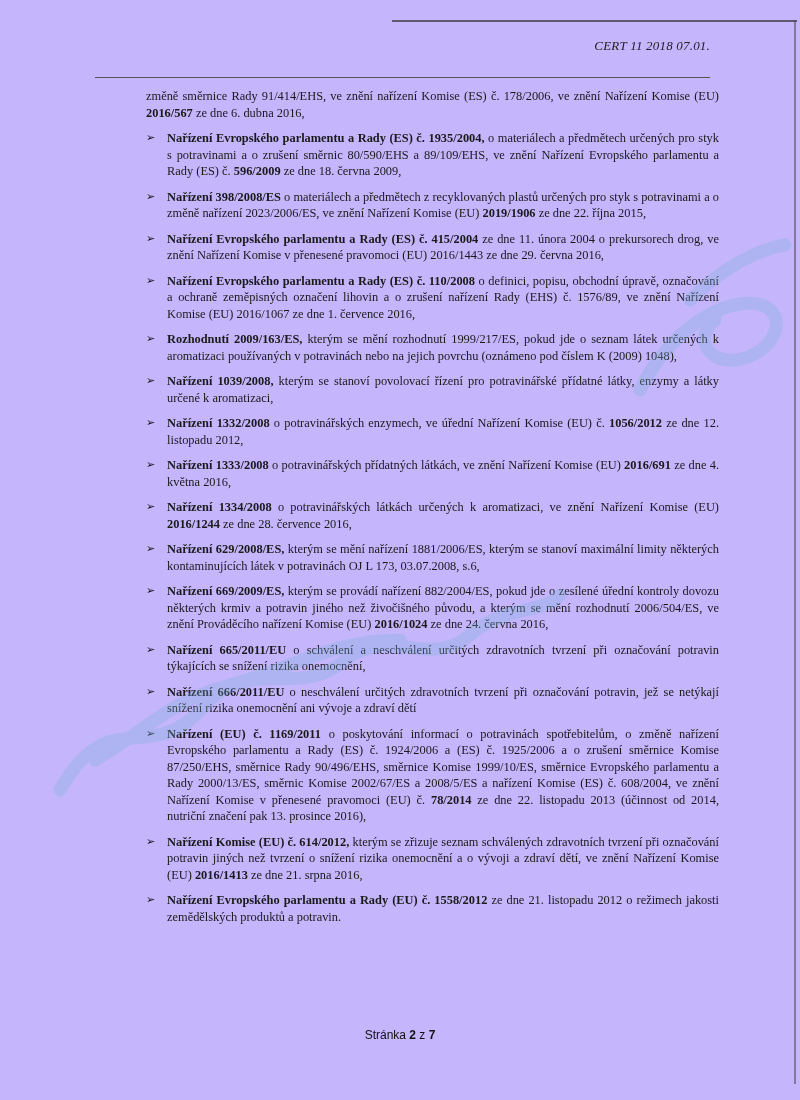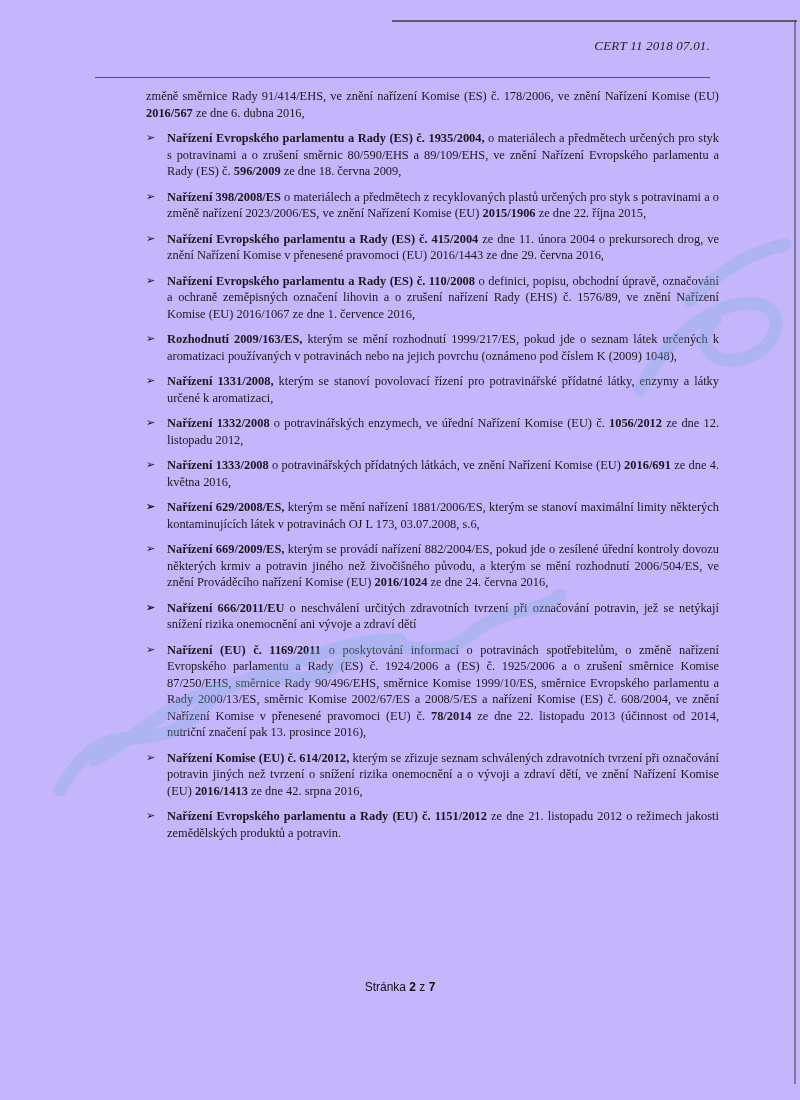--- a/index.html
+++ b/index.html
@@ -29,21 +29,21 @@
   .intro{margin:0 0 9px 0;}
   .item{position:relative;padding-left:21px;margin:0 0 9px 0;}
   .item:last-child{margin-bottom:0;}
   .marker{
     position:absolute;left:0;top:0;
     font-family:"DejaVu Sans", sans-serif;
     font-size:11px;line-height:16.5px;color:#111;
   }
   .b{font-weight:700;}
   .footer{
-    position:absolute;top:980px;left:0;width:100%;
+    position:absolute;top:1028px;left:0;width:100%;
     text-align:center;
     font-family:"Liberation Sans", sans-serif;
     font-size:12px;color:#111;
   }
   .watermark{
     position:absolute;top:0;left:0;width:800px;height:1100px;
     pointer-events:none;opacity:.30;
   }
 </style>
 </head>
@@ -54,35 +54,35 @@
   <div class="scan-edge-top"></div>
   <div class="scan-edge-right"></div>
 
   <div class="doc-code">CERT 11 2018 07.01.</div>
   <div class="divider"></div>
 
   <div class="content">
     <p class="intro"><span>změně směrnice Rady 91/414/EHS, ve znění nařízení Komise (ES) č. 178/2006, ve znění Nařízení Komise (EU) </span><span class="b">2016/567</span><span> ze dne 6. dubna 2016,</span></p>
     <div>
         <div class="item"><span class="marker">➢</span><span><span class="b">Nařízení Evropského parlamentu a Rady (ES) č. 1935/2004,</span><span> o materiálech a předmětech určených pro styk s potravinami a o zrušení směrnic 80/590/EHS a 89/109/EHS, ve znění Nařízení Evropského parlamentu a Rady (ES) č. </span><span class="b">596/2009</span><span> ze dne 18. června 2009,</span></span></div>
-        <div class="item"><span class="marker">➢</span><span><span class="b">Nařízení 398/2008/ES</span><span> o materiálech a předmětech z recyklovaných plastů určených pro styk s potravinami a o změně nařízení 2023/2006/ES, ve znění Nařízení Komise (EU) </span><span class="b">2015/1906</span><span> ze dne 22. října 2015,</span></span></div>
+        <div class="item"><span class="marker">➢</span><span><span class="b">Nařízení 398/2008/ES</span><span> o materiálech a předmětech z recyklovaných plastů určených pro styk s potravinami a o změně nařízení 2023/2006/ES, ve znění Nařízení Komise (EU) </span><span class="b">2019/1906</span><span> ze dne 22. října 2015,</span></span></div>
         <div class="item"><span class="marker">➢</span><span><span class="b">Nařízení Evropského parlamentu a Rady (ES) č. 415/2004</span><span> ze dne 11. února 2004 o prekursorech drog, ve znění Nařízení Komise v přenesené pravomoci (EU) 2016/1443 ze dne 29. června 2016,</span></span></div>
         <div class="item"><span class="marker">➢</span><span><span class="b">Nařízení Evropského parlamentu a Rady (ES) č. 110/2008</span><span> o definici, popisu, obchodní úpravě, označování a ochraně zeměpisných označení lihovin a o zrušení nařízení Rady (EHS) č. 1576/89, ve znění Nařízení Komise (EU) 2016/1067 ze dne 1. července 2016,</span></span></div>
         <div class="item"><span class="marker">➢</span><span><span class="b">Rozhodnutí 2009/163/ES,</span><span> kterým se mění rozhodnutí 1999/217/ES, pokud jde o seznam látek určených k aromatizaci používaných v potravinách nebo na jejich povrchu (oznámeno pod číslem K (2009) 1048),</span></span></div>
-        <div class="item"><span class="marker">➢</span><span><span class="b">Nařízení 1331/2008,</span><span> kterým se stanoví povolovací řízení pro potravinářské přídatné látky, enzymy a látky určené k aromatizaci,</span></span></div>
+        <div class="item"><span class="marker">➢</span><span><span class="b">Nařízení 1039/2008,</span><span> kterým se stanoví povolovací řízení pro potravinářské přídatné látky, enzymy a látky určené k aromatizaci,</span></span></div>
         <div class="item"><span class="marker">➢</span><span><span class="b">Nařízení 1332/2008</span><span> o potravinářských enzymech, ve úřední Nařízení Komise (EU) č. </span><span class="b">1056/2012</span><span> ze dne 12. listopadu 2012,</span></span></div>
         <div class="item"><span class="marker">➢</span><span><span class="b">Nařízení 1333/2008</span><span> o potravinářských přídatných látkách, ve znění Nařízení Komise (EU) </span><span class="b">2016/691</span><span> ze dne 4. května 2016,</span></span></div>
-        <div class="item"><span class="marker">➢</span></div>
+        <div class="item"><span class="marker">➢</span><span><span class="b">Nařízení 1334/2008</span><span> o potravinářských látkách určených k aromatizaci, ve znění Nařízení Komise (EU) </span><span class="b">2016/1244</span><span> ze dne 28. července 2016,</span></span></div>
         <div class="item"><span class="marker">➢</span><span><span class="b">Nařízení 629/2008/ES,</span><span> kterým se mění nařízení 1881/2006/ES, kterým se stanoví maximální limity některých kontaminujících látek v potravinách OJ L 173, 03.07.2008, s.6,</span></span></div>
         <div class="item"><span class="marker">➢</span><span><span class="b">Nařízení 669/2009/ES,</span><span> kterým se provádí nařízení 882/2004/ES, pokud jde o zesílené úřední kontroly dovozu některých krmiv a potravin jiného než živočišného původu, a kterým se mění rozhodnutí 2006/504/ES, ve znění Prováděcího nařízení Komise (EU) </span><span class="b">2016/1024</span><span> ze dne 24. června 2016,</span></span></div>
-        <div class="item"><span class="marker">➢</span></div>
+        <div class="item"><span class="marker">➢</span><span><span class="b">Nařízení 665/2011/EU</span><span> o schválení a neschválení určitých zdravotních tvrzení při označování potravin týkajících se snížení rizika onemocnění,</span></span></div>
         <div class="item"><span class="marker">➢</span><span><span class="b">Nařízení 666/2011/EU</span><span> o neschválení určitých zdravotních tvrzení při označování potravin, jež se netýkají snížení rizika onemocnění ani vývoje a zdraví dětí</span></span></div>
         <div class="item"><span class="marker">➢</span><span><span class="b">Nařízení (EU) č. 1169/2011</span><span> o poskytování informací o potravinách spotřebitelům, o změně nařízení Evropského parlamentu a Rady (ES) č. 1924/2006 a (ES) č. 1925/2006 a o zrušení směrnice Komise 87/250/EHS, směrnice Rady 90/496/EHS, směrnice Komise 1999/10/ES, směrnice Evropského parlamentu a Rady 2000/13/ES, směrnic Komise 2002/67/ES a 2008/5/ES a nařízení Komise (ES) č. 608/2004, ve znění Nařízení Komise v přenesené pravomoci (EU) č. </span><span class="b">78/2014</span><span> ze dne 22. listopadu 2013 (účinnost od 2014, nutriční značení pak 13. prosince 2016),</span></span></div>
-        <div class="item"><span class="marker">➢</span><span><span class="b">Nařízení Komise (EU) č. 614/2012,</span><span> kterým se zřizuje seznam schválených zdravotních tvrzení při označování potravin jiných než tvrzení o snížení rizika onemocnění a o vývoji a zdraví dětí, ve znění Nařízení Komise (EU) </span><span class="b">2016/1413</span><span> ze dne 42. srpna 2016,</span></span></div>
-        <div class="item"><span class="marker">➢</span><span><span class="b">Nařízení Evropského parlamentu a Rady (EU) č. 1151/2012</span><span> ze dne 21. listopadu 2012 o režimech jakosti zemědělských produktů a potravin.</span></span></div>
+        <div class="item"><span class="marker">➢</span><span><span class="b">Nařízení Komise (EU) č. 614/2012,</span><span> kterým se zřizuje seznam schválených zdravotních tvrzení při označování potravin jiných než tvrzení o snížení rizika onemocnění a o vývoji a zdraví dětí, ve znění Nařízení Komise (EU) </span><span class="b">2016/1413</span><span> ze dne 21. srpna 2016,</span></span></div>
+        <div class="item"><span class="marker">➢</span><span><span class="b">Nařízení Evropského parlamentu a Rady (EU) č. 1558/2012</span><span> ze dne 21. listopadu 2012 o režimech jakosti zemědělských produktů a potravin.</span></span></div>
       </div>
   </div>
 
   <div class="footer"><span>Stránka </span><span class="b">2</span><span> z </span><span class="b">7</span></div>
 
   <svg class="watermark" viewBox="0 0 800 1100" xmlns="http://www.w3.org/2000/svg">
     <g fill="none" stroke="#7fb2d8" stroke-width="13" stroke-linecap="round">
       <path d="M60 790 C 110 700, 150 770, 205 705 C 250 655, 300 700, 345 660 C 390 625, 430 670, 470 635 C 505 605, 540 615, 560 595"></path>
       <path d="M95 760 C 140 735, 170 700, 230 685 C 290 670, 330 640, 400 640"></path>
       <path d="M640 390 C 670 330, 725 295, 762 305 C 790 315, 775 355, 735 360 C 705 363, 695 335, 715 320"></path>

